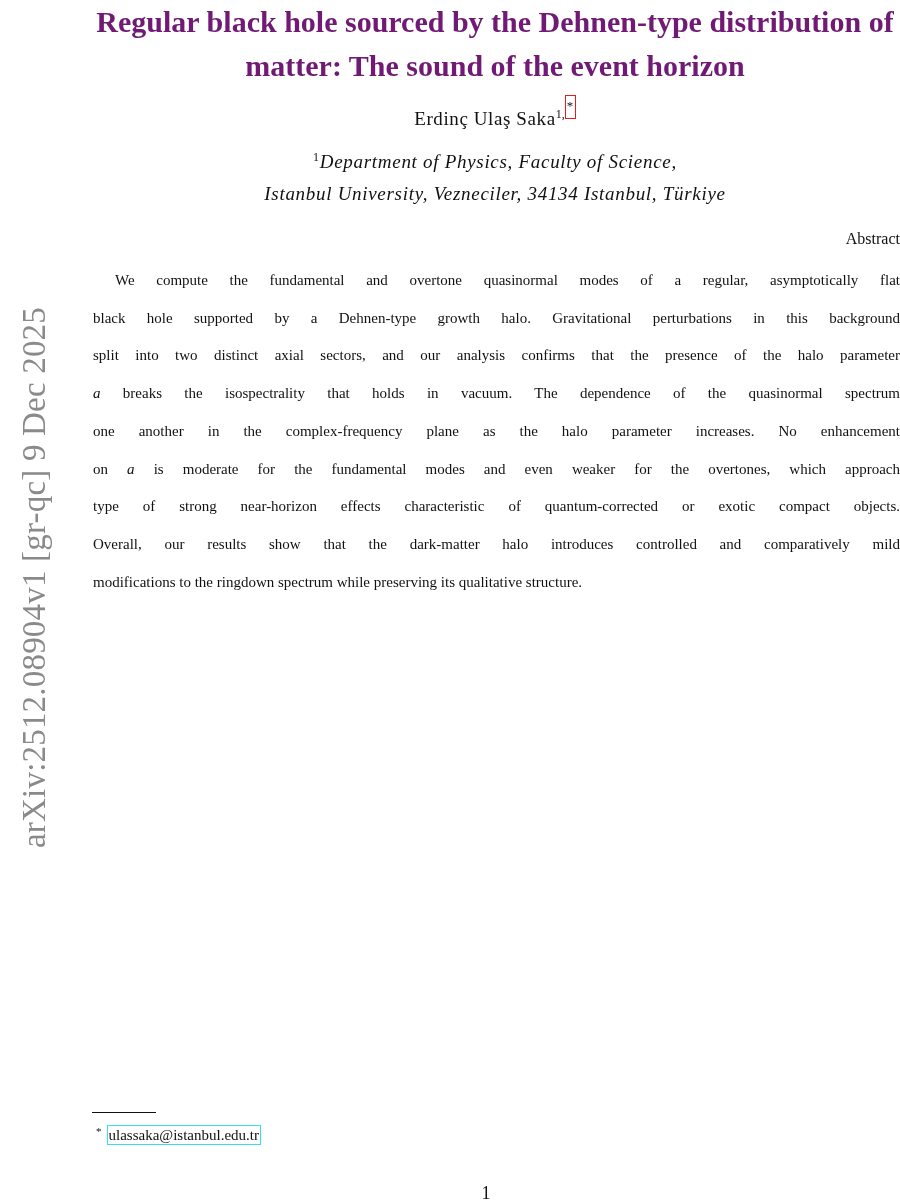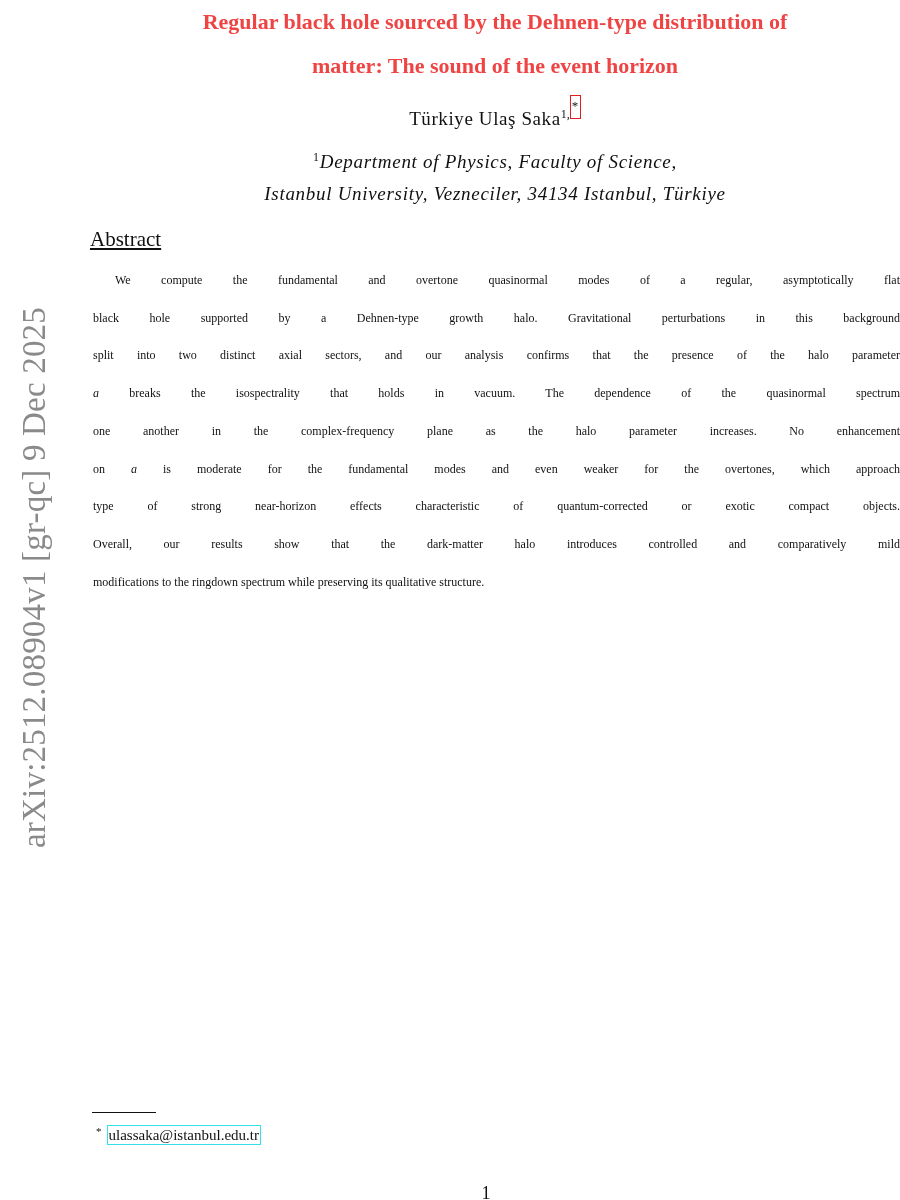--- a/index.html
+++ b/index.html
@@ -19,23 +19,23 @@
       color: #8a8a8a;
       white-space: nowrap;
       line-height: 40px;
       letter-spacing: 0.2px;
     }
     .title {
       position: absolute; left: 90px; width: 810px; top: 0px;
       text-align: center;
       font-family: "Liberation Serif", serif;
       font-weight: bold;
-      font-size: 22px;
+      font-size: 30px;
       line-height: 44px;
-      color: #ef4444;
+      color: #701a75;
     }
     .title .line { display: block; }
     .author {
       position: absolute; left: 90px; width: 810px; top: 102px;
       text-align: center;
       font-family: "Liberation Serif", serif;
       font-size: 19px;
       line-height: 24px;
       letter-spacing: 0.6px;
     }
@@ -56,30 +56,29 @@
       font-style: italic;
       font-size: 19px;
       letter-spacing: 0.7px;
       line-height: 24px;
     }
     .affil sup { font-style: normal; font-size: 12px; vertical-align: 7px; }
     .affil1 { top: 145px; }
     .affil2 { top: 182px; }
     .abstract-heading {
       position: absolute; left: 90px; width: 810px; top: 225px;
-      text-align: left;
+      text-align: right;
       font-family: "Liberation Serif", serif;
-      font-size: 21px;
+      font-size: 16px;
       line-height: 28px;
-      text-decoration: underline;
     }
     .abstract-body {
       position: absolute; left: 93px; width: 807px; top: 262px;
       font-family: "Liberation Serif", serif;
-      font-size: 12px;
+      font-size: 15px;
       line-height: 37.7px;
       text-align: justify;
     }
     .abstract-body .ln {
       display: block;
       text-align: justify;
       text-align-last: justify;
       white-space: nowrap;
       overflow: visible;
     }
@@ -116,21 +115,21 @@
 <body>
 
 <div class="arxiv-stamp">arXiv:2512.08904v1  [gr-qc]  9 Dec 2025</div>
 
 <div class="title">
   <span class="line">Regular black hole sourced by the Dehnen-type distribution of</span>
   <span class="line">matter: The sound of the event horizon</span>
 </div>
 
 <div class="author">
-  <span>Türkiye  Ulaş  Saka</span><sup>1,</sup><a class="star-link">*</a>
+  <span>Erdinç  Ulaş  Saka</span><sup>1,</sup><a class="star-link">*</a>
 </div>
 
 <div class="affil affil1">
   <sup>1</sup><span>Department  of  Physics,  Faculty  of  Science,</span>
 </div>
 <div class="affil affil2">Istanbul  University,  Vezneciler,  34134  Istanbul,  Türkiye</div>
 
 <div class="abstract-heading">Abstract</div>
 
 <div class="abstract-body">

